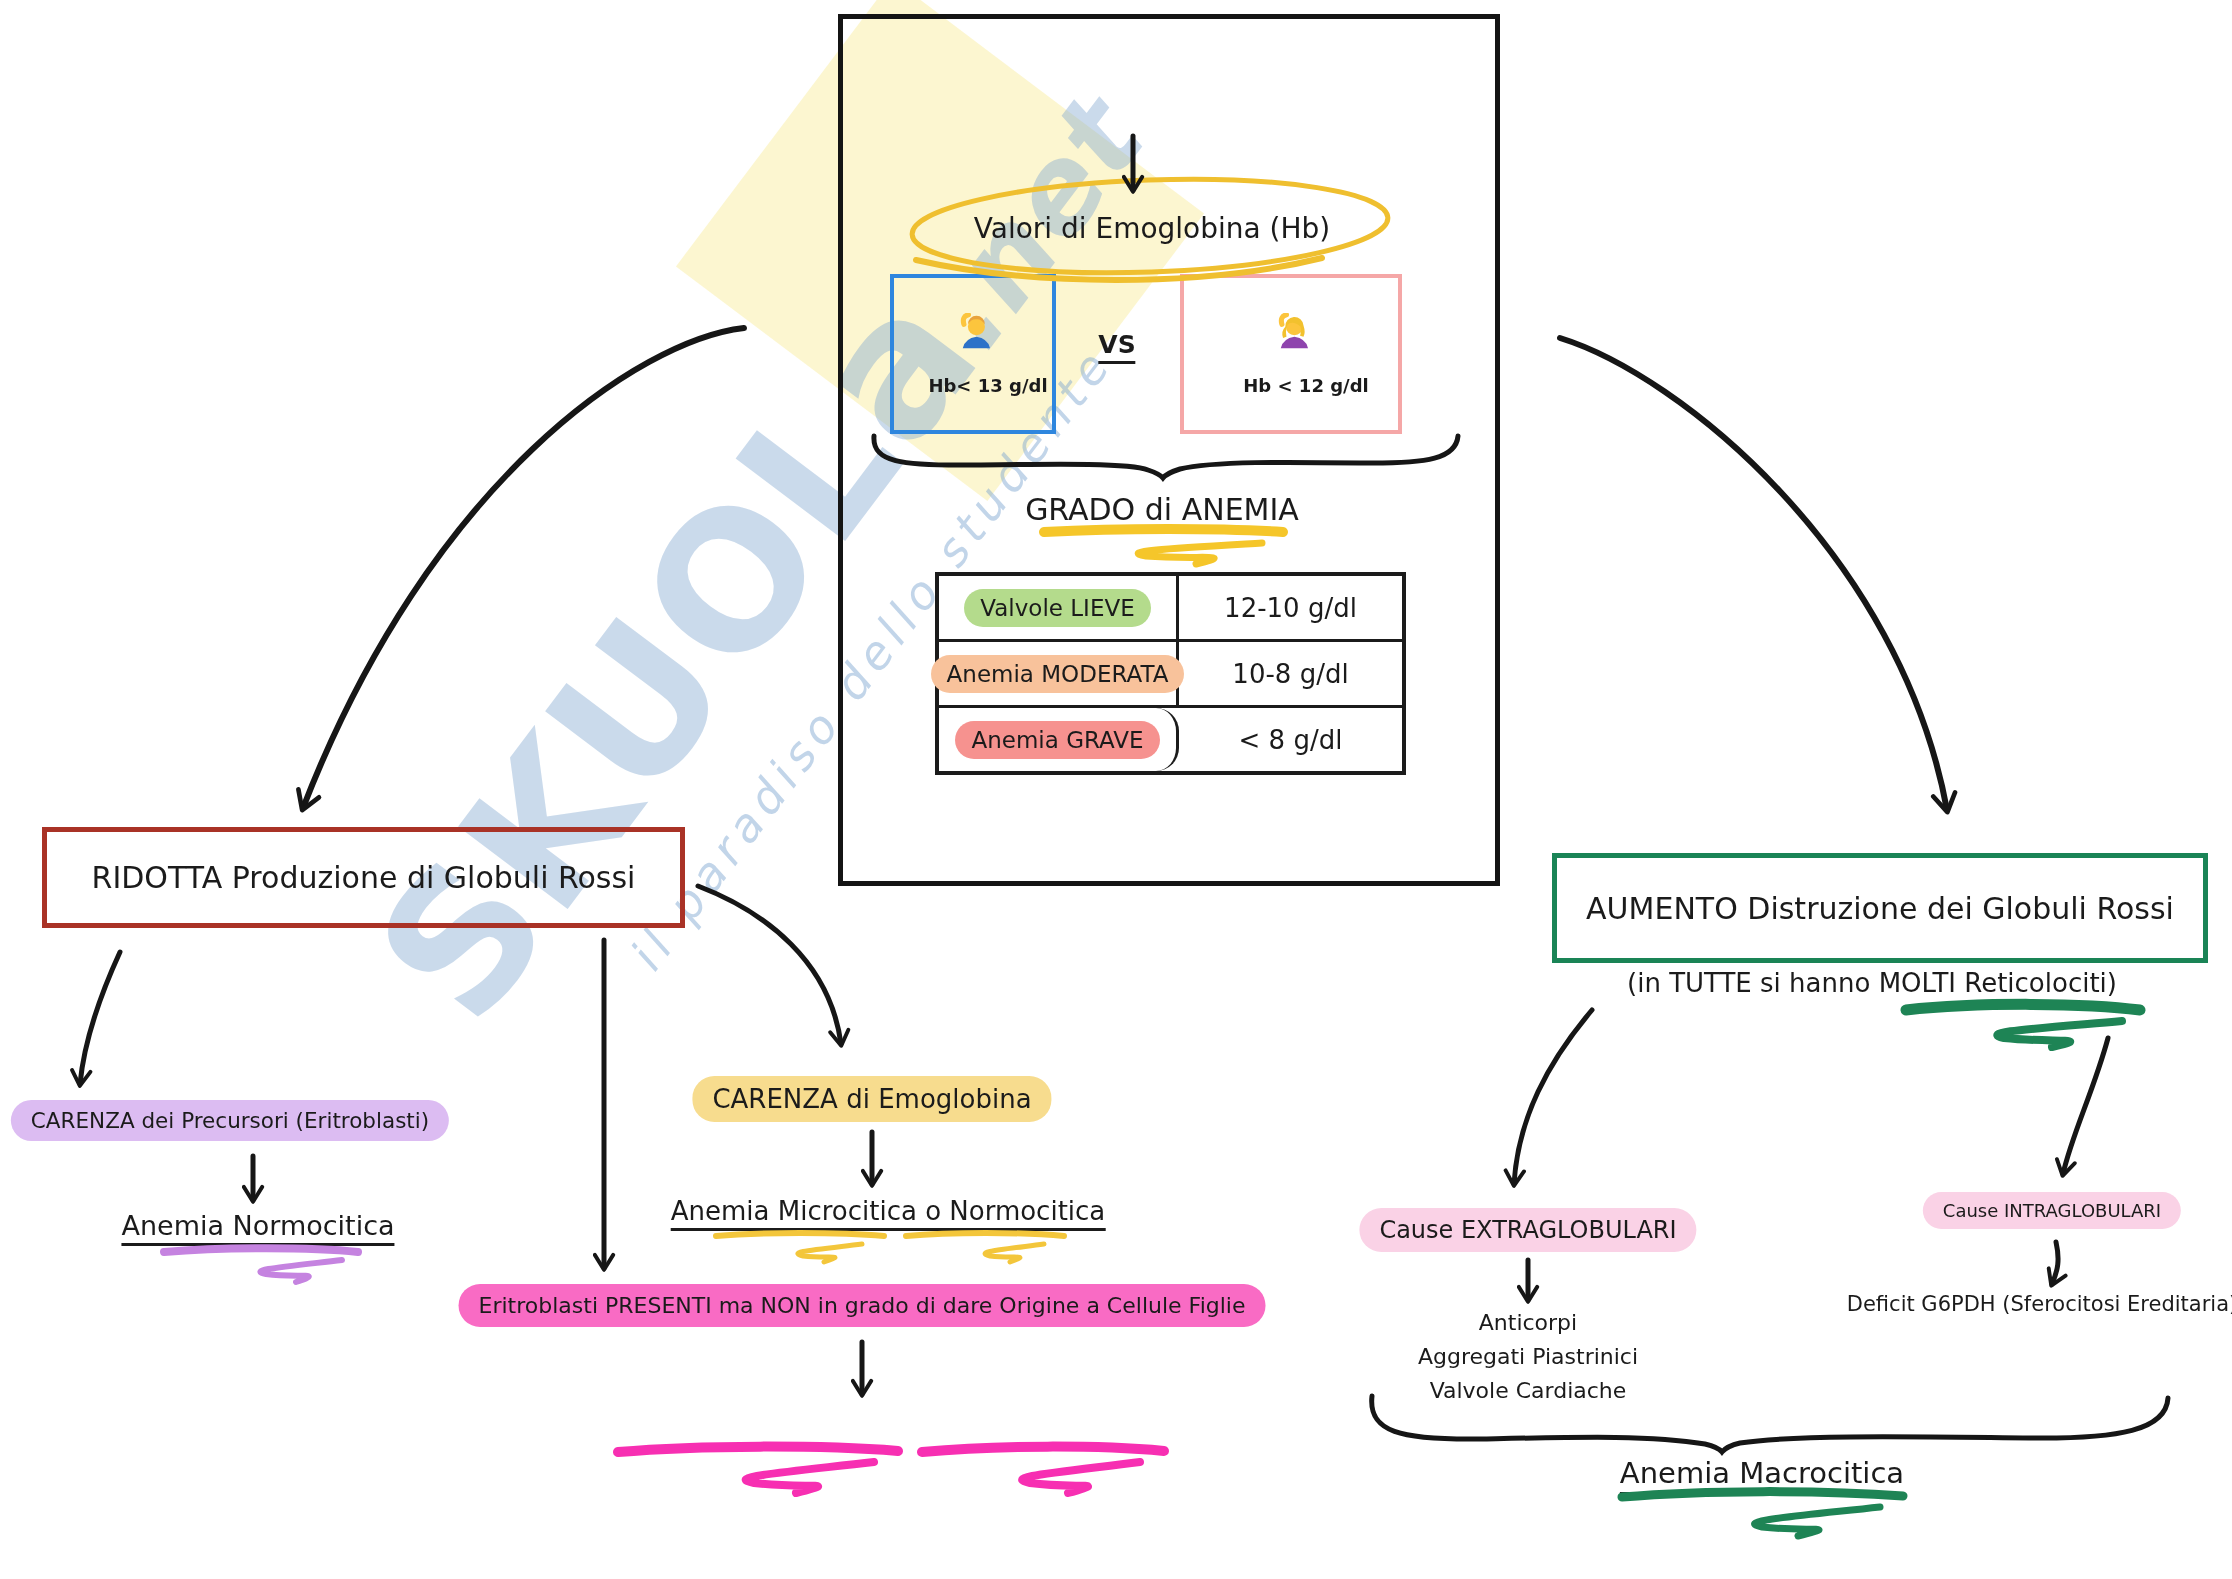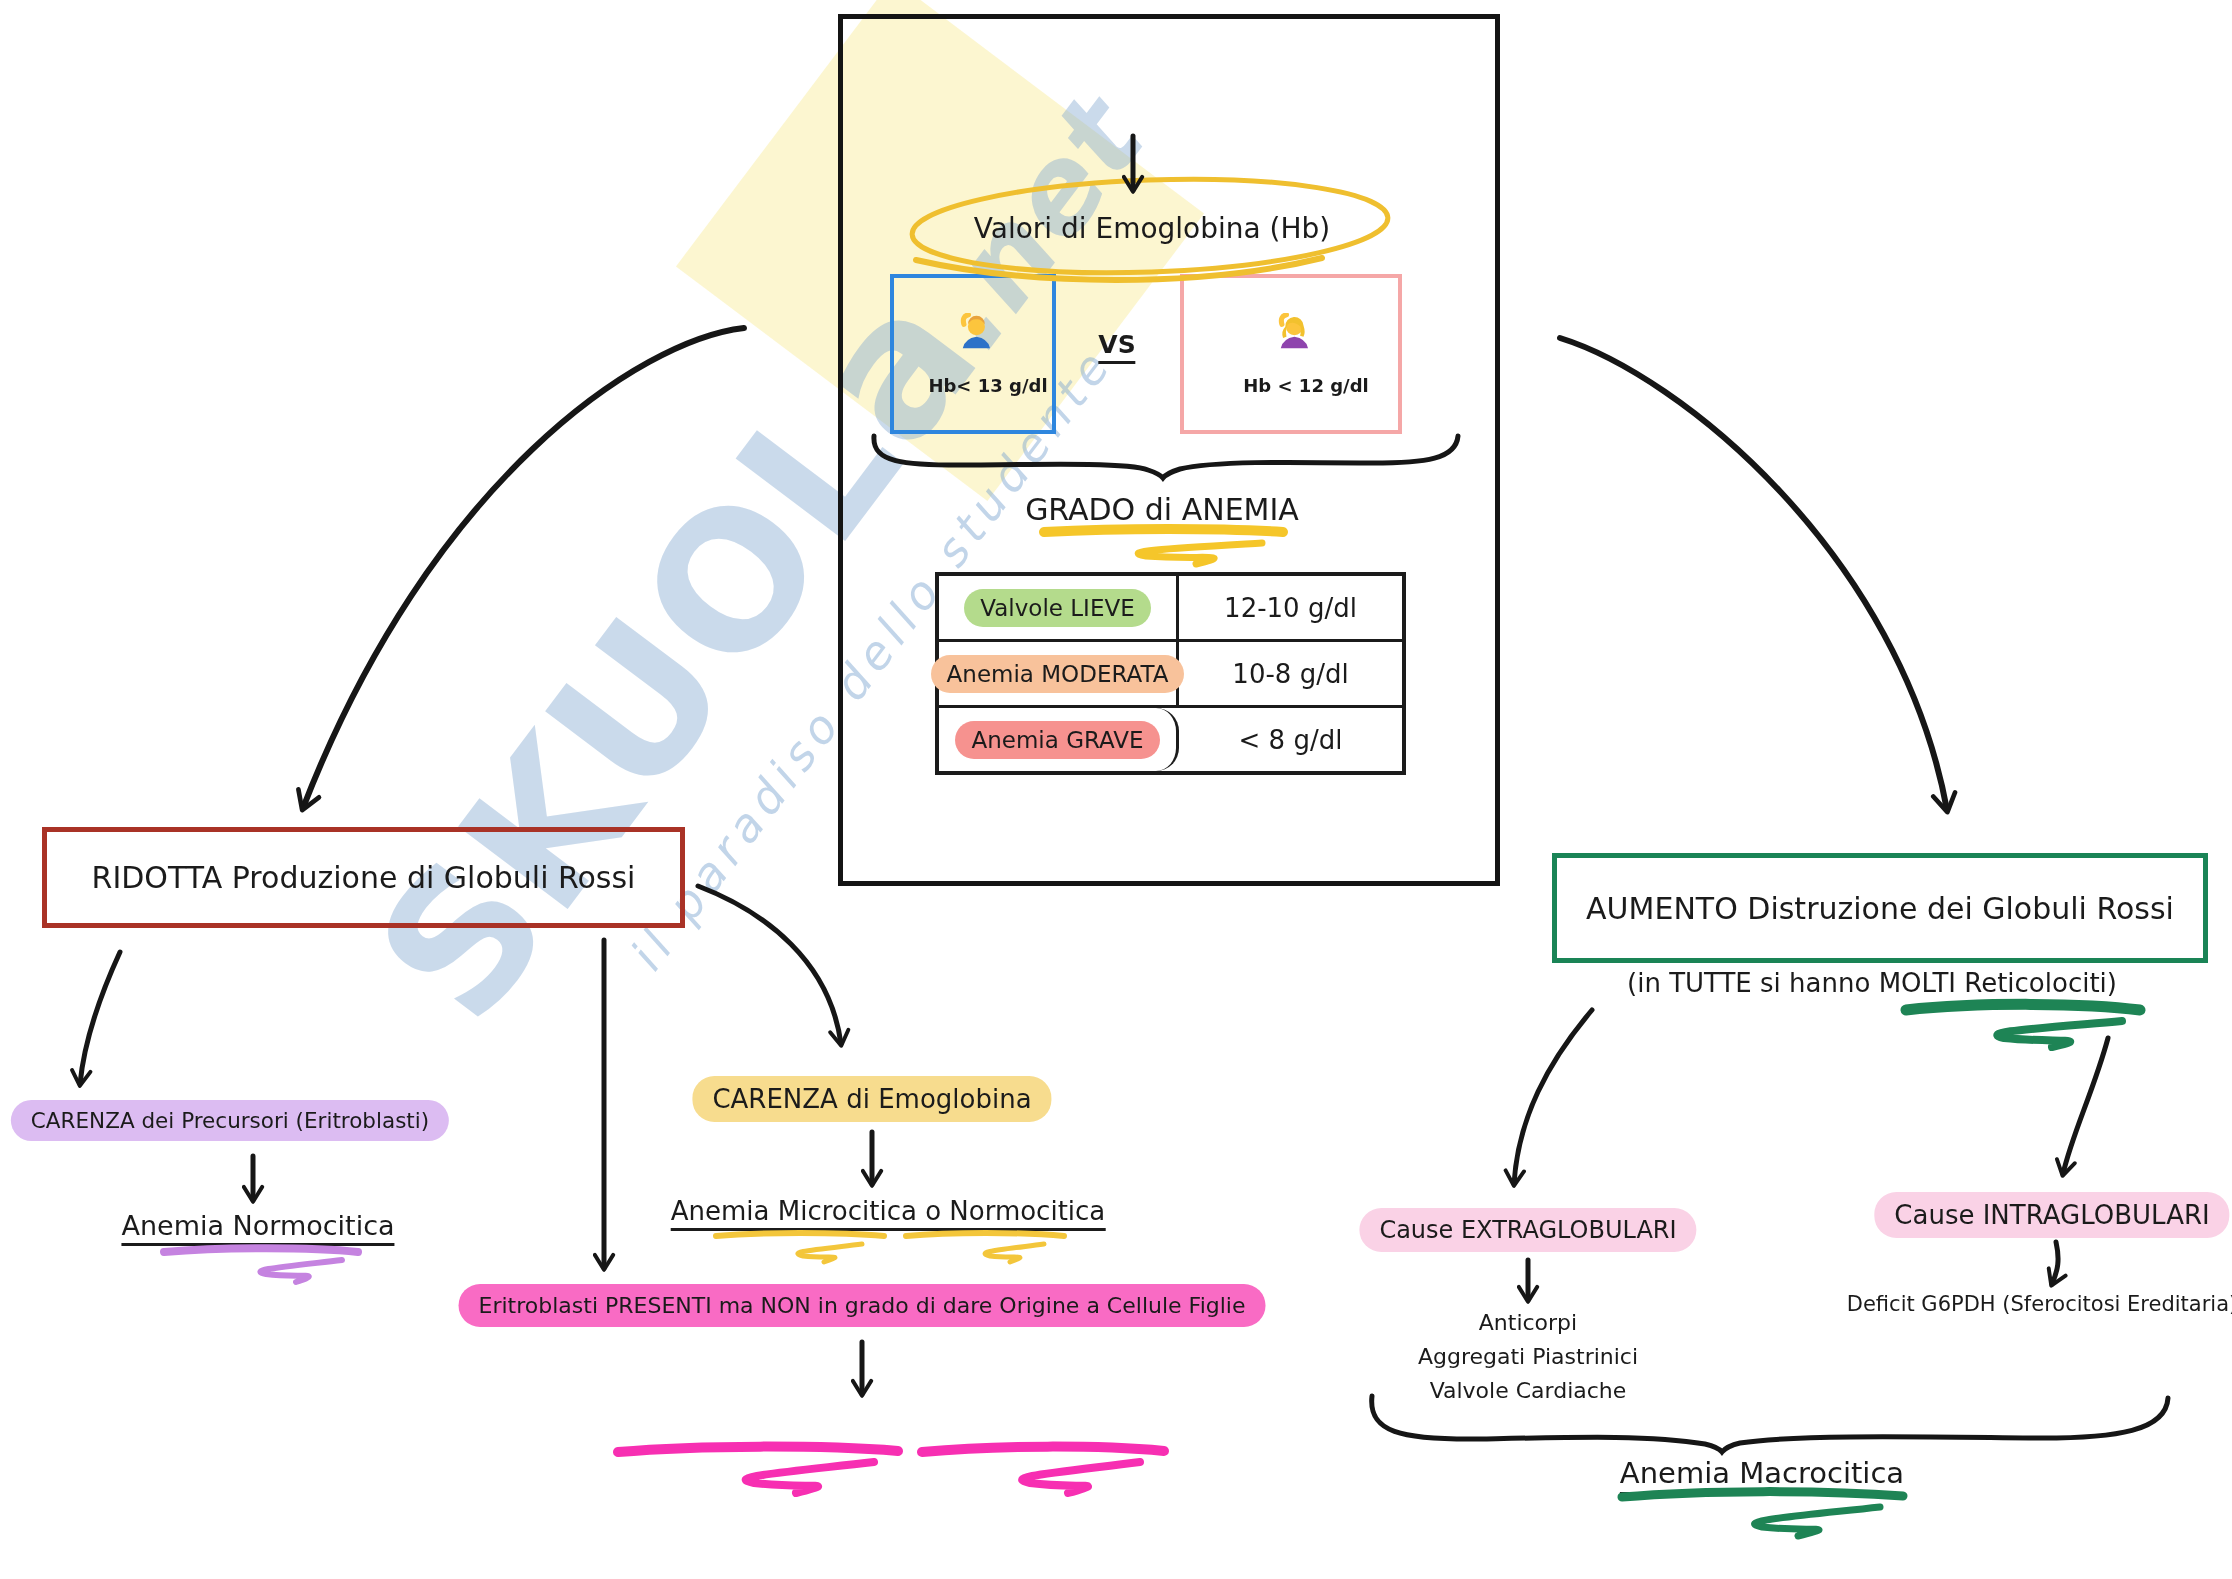--- a/index.html
+++ b/index.html
@@ -132,21 +132,21 @@
   </div>
 
   <div class="abs ctr sub-right lyr2" style="left:1872px;top:968px;">(in TUTTE si hanno MOLTI Reticolociti)</div>
 
   <div class="abs ctr node-pill lyr2" style="left: 1528px; top: 1208px; background: rgb(250, 210, 230);">Cause EXTRAGLOBULARI</div>
 
   <div class="abs ctr small-txt lyr2" style="left:1528px;top:1310px;">Anticorpi</div>
   <div class="abs ctr small-txt lyr2" style="left:1528px;top:1344px;">Aggregati Piastrinici</div>
   <div class="abs ctr small-txt lyr2" style="left:1528px;top:1378px;">Valvole Cardiache</div>
 
-  <div class="abs ctr node-pill lyr2" style="left: 2052px; top: 1192px; font-size: 26px; background: rgb(250, 210, 230);">Cause INTRAGLOBULARI</div>
+  <div class="abs ctr node-pill lyr2" style="left: 2052px; top: 1192px; font-size: 18px; background: rgb(250, 210, 230);">Cause INTRAGLOBULARI</div>
 
   <div class="abs ctr small-txt lyr2" style="left:2042px;top:1292px;font-size:21px;">Deficit G6PDH (Sferocitosi Ereditaria)</div>
 
   <div class="abs ctr result lyr2" style="left:1762px;top:1456px;font-size:29px;">
     <span class="ul">Anemia Macrocitica</span>
   </div>
 
   <svg class="overlay" width="2232" height="1579" viewBox="0 0 2232 1579">
     <defs>
       <marker id="ah" viewBox="0 0 10 10" refX="7.2" refY="5" markerWidth="4.6" markerHeight="4.6" orient="auto">

